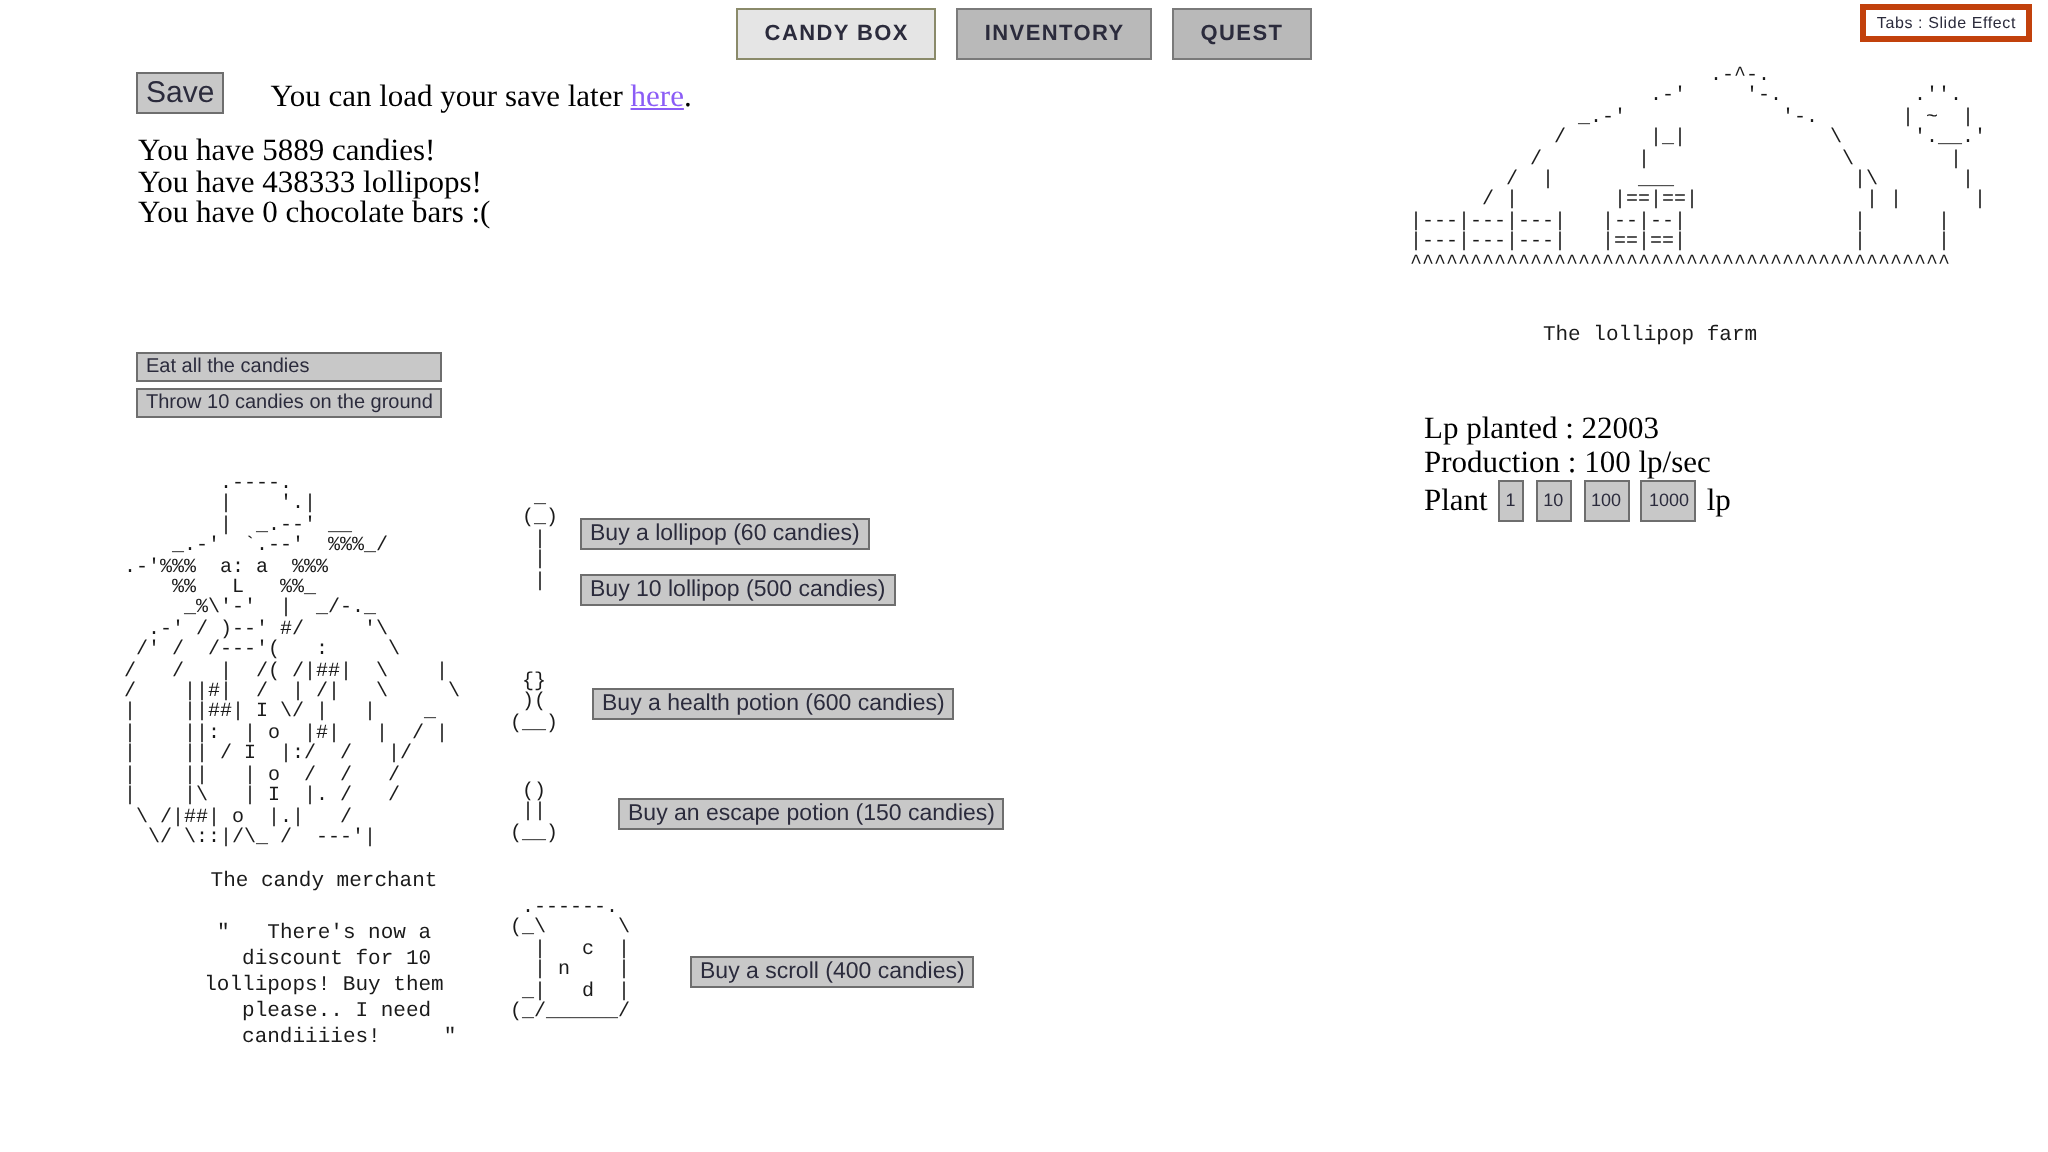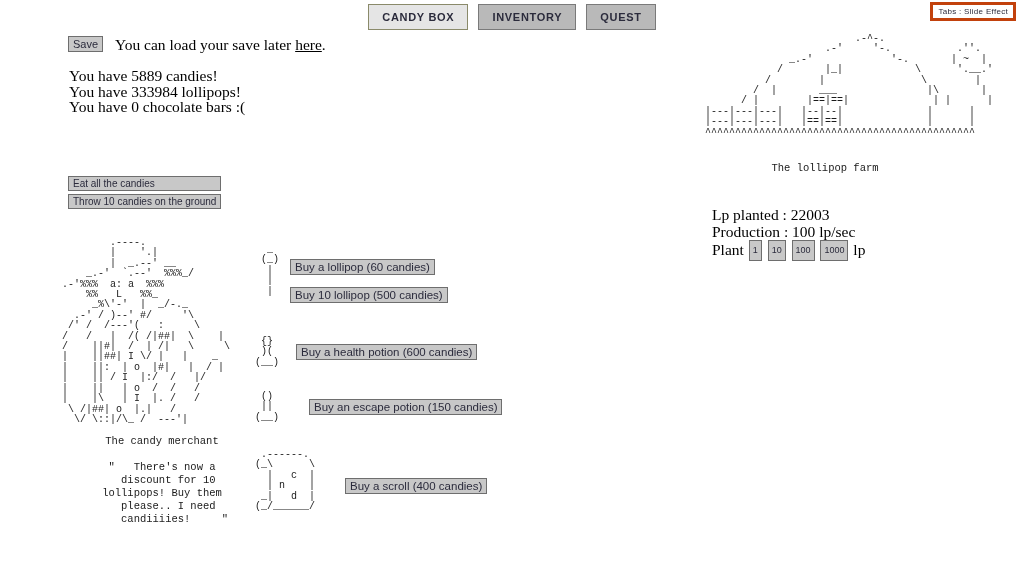--- a/index.html
+++ b/index.html
@@ -69,28 +69,28 @@
   }
   .btn-sans {
     font-family: "Liberation Sans", "DejaVu Sans", sans-serif;
     background: #c8c8c8;
     border: 1px solid #6e6e6e;
     color: #2b2b3c;
     cursor: pointer;
     display: inline-block;
   }
   .save-btn {
-    font-size: 11px;
+    font-size: 15px;
     padding: 1px 4px;
     vertical-align: 2px;
-    margin-right: 12px;
+    margin-right: 23px;
   }
   .save-text { vertical-align: baseline; }
   .save-link {
-    color: #000000;
+    color: #8b5cf6;
     text-decoration: underline;
     cursor: pointer;
     text-align: right;
   }
 
   
   .counters {
     position: absolute;
     top: 68px;
     left: 69px;
@@ -228,21 +228,21 @@
 </div>
 
 <div class="slide-effect">Tabs : Slide Effect</div>
 
 <div class="save-row">
   <span class="btn-sans save-btn">Save</span><span class="save-text">You can load your save later </span><span class="save-link">here</span><span class="save-text">.</span>
 </div>
 
 <div class="counters">
   <div>You have 5889 candies!</div>
-  <div>You have 333984 lollipops!</div>
+  <div>You have 438333 lollipops!</div>
   <div>You have 0 chocolate bars :(</div>
   <div class="counter-gap"></div>
 </div>
 
 <div class="main-actions">
   <span class="btn-sans">Eat all the candies</span>
   <span class="btn-sans">Throw 10 candies on the ground</span>
 </div>
 
 <div class="merchant">

